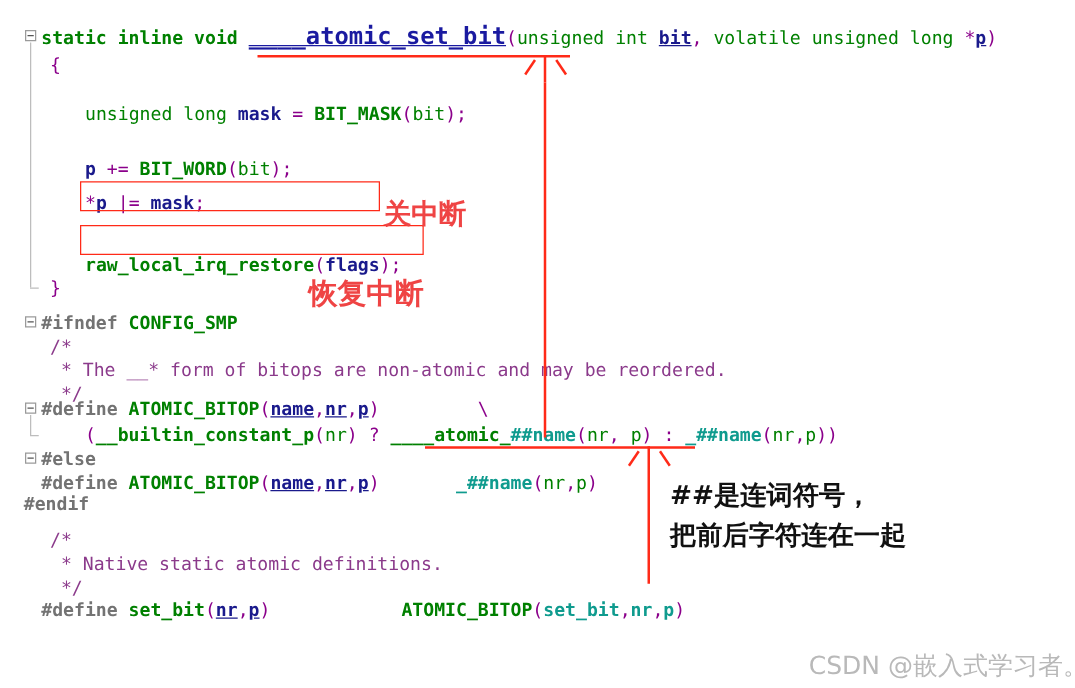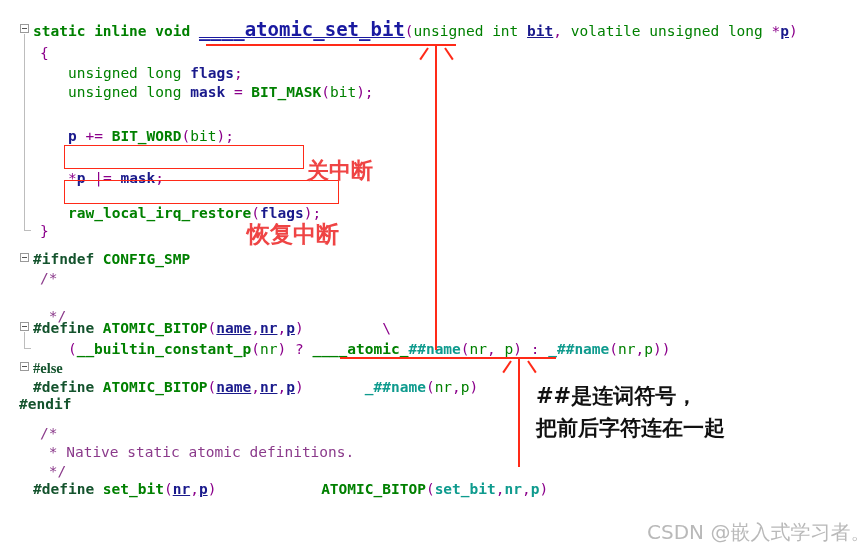--- a/index.html
+++ b/index.html
@@ -28,21 +28,21 @@
     font-family:"DejaVu Sans Mono","Liberation Mono",monospace;
     font-size:14.5px;
     letter-spacing:0px;
   }
   .kw{color:#008000;font-weight:bold;}
   .kw2{color:#008000;}
   .fnbig{color:#1a1aa0;font-weight:bold;font-size:19px;}
   .var{color:#1a1a8c;font-weight:bold;text-decoration:underline;}
   .punct{color:#8b008b;}
   .cmt{color:#8b3a8b;}
-  .pre{color:#14532d;font-weight:bold;}
+  .pre{color:#737373;font-weight:bold;}
   .macro{color:#0f9b8e;font-weight:bold;}
   .macrodef{color:#008000;font-weight:bold;}
   .plain{color:#222222;}
   .id{color:#1a1a8c;font-weight:bold;}
   .ul{text-decoration:underline;}
 
   
   .fold{
     position:absolute;
     width:9px;height:9px;
@@ -128,54 +128,54 @@
 
     <div class="fold" style="left:20px;top:362px;"></div>
 
     
     <div class="line" style="left:33px;top:20px;"><span class="kw">static</span><span class="plain"> </span><span class="kw">inline</span><span class="plain"> </span><span class="kw">void</span><span class="plain"> </span><span class="fnbig ul">____atomic_set_bit</span><span class="punct">(</span><span class="kw2">unsigned</span><span class="plain"> </span><span class="kw2">int</span><span class="plain"> </span><span class="var">bit</span><span class="punct">,</span><span class="plain"> </span><span class="kw2">volatile</span><span class="plain"> </span><span class="kw2">unsigned</span><span class="plain"> </span><span class="kw2">long</span><span class="plain"> </span><span class="punct">*</span><span class="var">p</span><span class="punct">)</span></div>
 
     
     <div class="line" style="left:40px;top:44px;"><span class="punct">{</span></div>
 
     
-    <div class="line" style="left:68px;top:64px;"><span class="kw2">unsigned</span><span class="plain"> </span><span class="kw2">long</span><span class="plain"> </span><span class="id">flags</span><span class="punct">;</span></div>
 
     
     <div class="line" style="left:68px;top:83px;"><span class="kw2">unsigned</span><span class="plain"> </span><span class="kw2">long</span><span class="plain"> </span><span class="id">mask</span><span class="plain"> </span><span class="punct">=</span><span class="plain"> </span><span class="macrodef">BIT_MASK</span><span class="punct">(</span><span class="kw2">bit</span><span class="punct">);</span></div>
 
     
     <div class="line" style="left:68px;top:127px;"><span class="id">p</span><span class="plain"> </span><span class="punct">+=</span><span class="plain"> </span><span class="macrodef">BIT_WORD</span><span class="punct">(</span><span class="kw2">bit</span><span class="punct">);</span></div>
 
     
 
     
-    <div class="line" style="left:68px;top:169px;"><span class="punct">*</span><span class="id">p</span><span class="plain"> </span><span class="punct">|=</span><span class="plain"> </span><span class="id">mask</span><span class="punct">;</span></div>
+    <div class="line" style="left:68px;top:154px;"><span class="punct">*</span><span class="id">p</span><span class="plain"> </span><span class="punct">|=</span><span class="plain"> </span><span class="id">mask</span><span class="punct">;</span></div>
 
     
     <div class="line" style="left:68px;top:204px;"><span class="macrodef">raw_local_irq_restore</span><span class="punct">(</span><span class="id">flags</span><span class="punct">);</span></div>
 
     
     <div class="line" style="left:40px;top:222px;"><span class="punct">}</span></div>
 
     
     <div class="line" style="left:33px;top:250px;"><span class="pre">#ifndef</span><span class="plain"> </span><span class="macrodef">CONFIG_SMP</span></div>
 
     
     <div class="line cmt" style="left:40px;top:269px;">/*</div>
+    <div class="line cmt" style="left:40px;top:288px;"> * The __* form of bitops are non-atomic and may be reordered.</div>
     <div class="line cmt" style="left:40px;top:307px;"> */</div>
 
     
     <div class="line" style="left:33px;top:319px;"><span class="pre">#define</span><span class="plain"> </span><span class="macrodef">ATOMIC_BITOP</span><span class="punct">(</span><span class="var">name</span><span class="punct">,</span><span class="var">nr</span><span class="punct">,</span><span class="var">p</span><span class="punct">)</span><span class="plain">         </span><span class="punct">\</span></div>
 
     
     <div class="line" style="left:33px;top:340px;"><span class="plain">    </span><span class="punct">(</span><span class="macrodef">__builtin_constant_p</span><span class="punct">(</span><span class="kw2">nr</span><span class="punct">)</span><span class="plain"> </span><span class="punct">?</span><span class="plain"> </span><span class="macrodef">____atomic_</span><span class="macro">##</span><span class="macro">name</span><span class="punct">(</span><span class="kw2">nr</span><span class="punct">,</span><span class="plain"> </span><span class="kw2">p</span><span class="punct">)</span><span class="plain"> </span><span class="punct">:</span><span class="plain"> </span><span class="macro">_##</span><span class="macro">name</span><span class="punct">(</span><span class="kw2">nr</span><span class="punct">,</span><span class="kw2">p</span><span class="punct">))</span></div>
 
     
-    <div class="line" style="left:33px;top:359px;font-family:Liberation Serif, serif;"><span class="pre">#else</span></div>
+    <div class="line" style="left:33px;top:359px;"><span class="pre">#else</span></div>
 
     
     <div class="line" style="left:33px;top:378px;"><span class="pre">#define</span><span class="plain"> </span><span class="macrodef">ATOMIC_BITOP</span><span class="punct">(</span><span class="var">name</span><span class="punct">,</span><span class="var">nr</span><span class="punct">,</span><span class="var">p</span><span class="punct">)</span><span class="plain">       </span><span class="macro">_##</span><span class="macro">name</span><span class="punct">(</span><span class="kw2">nr</span><span class="punct">,</span><span class="kw2">p</span><span class="punct">)</span></div>
 
     
     <div class="line" style="left:19px;top:395px;"><span class="pre">#endif</span></div>
 
     
     <div class="line cmt" style="left:40px;top:424px;">/*</div>
     <div class="line cmt" style="left:40px;top:443px;"> * Native static atomic definitions.</div>

